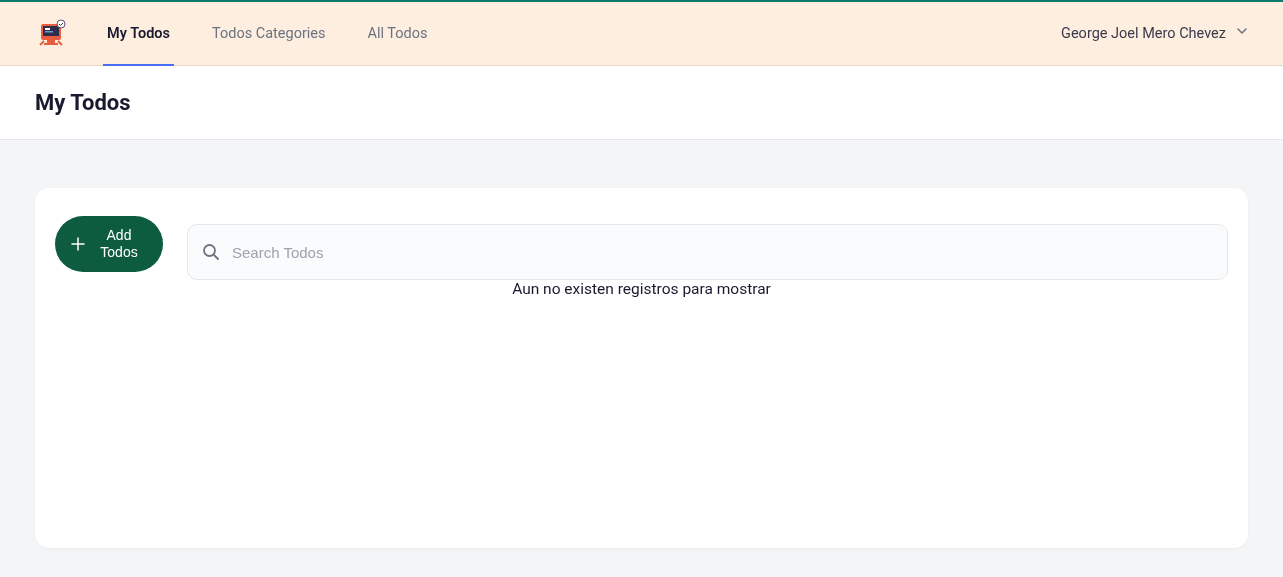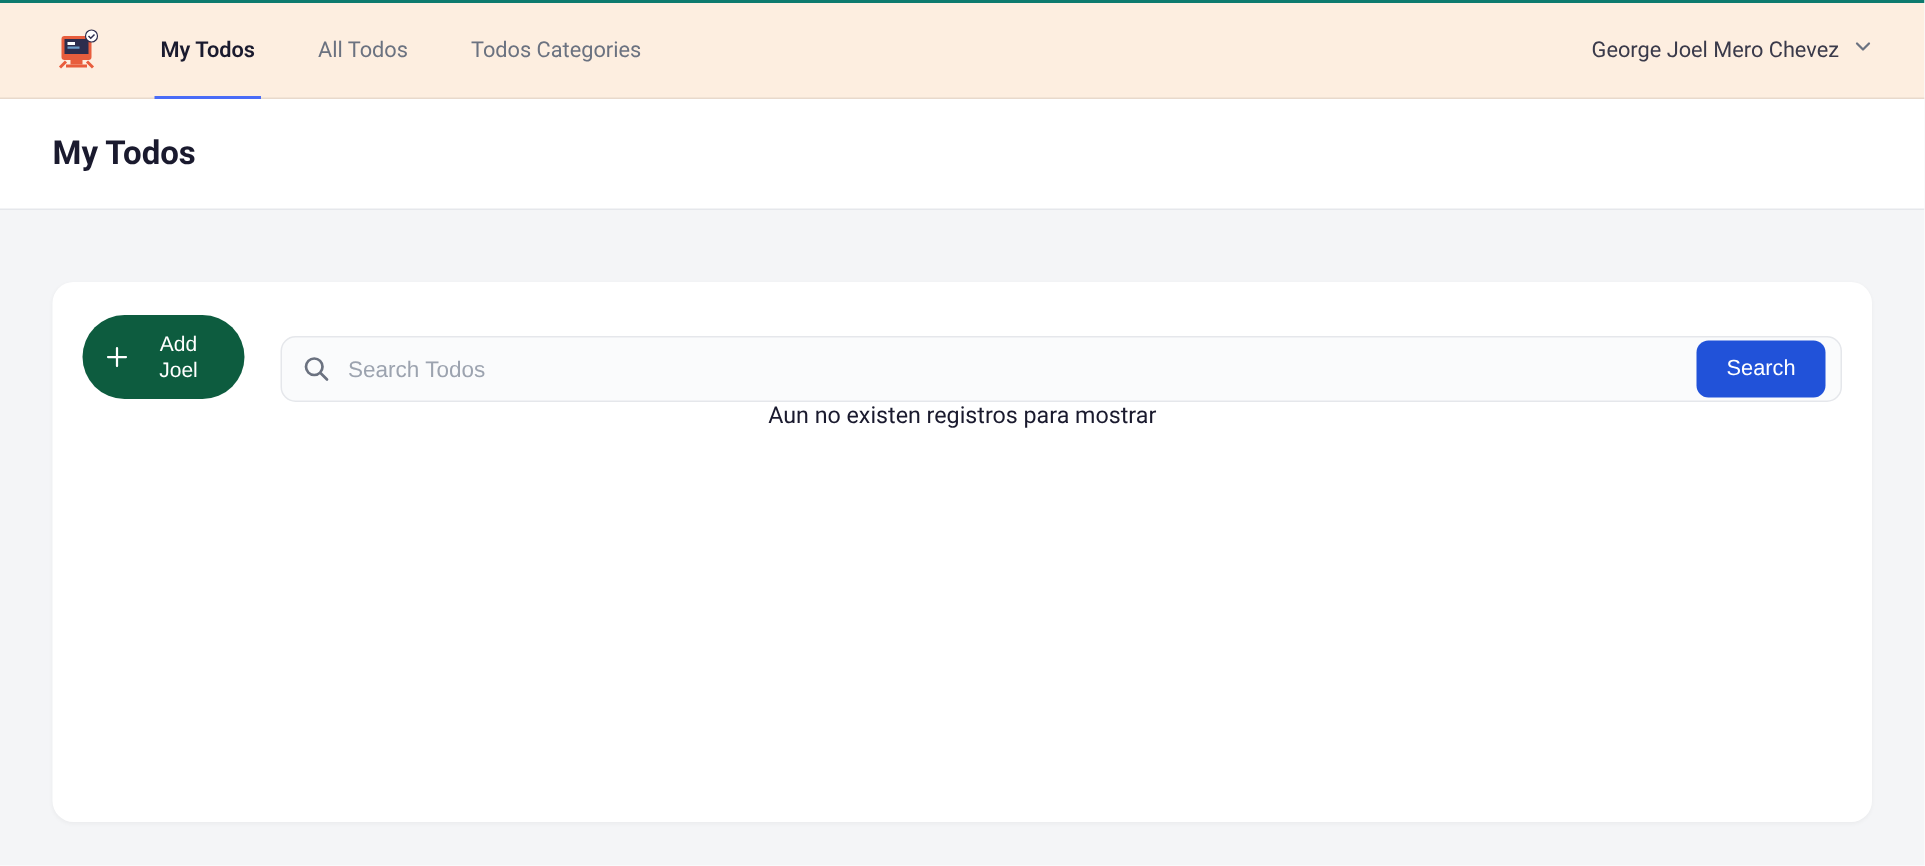--- a/index.html
+++ b/index.html
@@ -128,21 +128,21 @@
       text-align: center;
       line-height: 1.25;
     }
     .search-wrapper {
       flex: 1;
       display: flex;
       align-items: center;
       border: 1px solid #e5e7eb;
       border-radius: 10px;
       padding: 0 10px 0 14px;
-      height: 44px;
+      height: 56px;
       background: #fafbfc;
       margin-top: 16px;
     }
     .search-icon {
       width: 18px;
       height: 18px;
       margin-right: 12px;
       display: flex;
       align-items: center;
       justify-content: center;
@@ -193,24 +193,24 @@
       <path d="M24 6 L25.5 7.5 L28 5" stroke="#2d2d4d" stroke-width="1" fill="none"></path>
       <path d="M5 27 L9 23" stroke="#e85d3d" stroke-width="2"></path>
       <path d="M27 27 L23 23" stroke="#e85d3d" stroke-width="2"></path>
     </svg>
   </div>
   <div class="nav-tabs">
     <div class="nav-tab active">
       <span>My Todos</span>
     </div>
     <div class="nav-tab">
+      <span>Todos Categories</span>
+    </div>
+    <div class="nav-tab">
       <span>All Todos</span>
-    </div>
-    <div class="nav-tab">
-      <span>Todos Categories</span>
     </div>
   </div>
   <div class="user-menu">
     <span>George Joel Mero Chevez</span>
     <span class="chevron-down">
       <svg width="12" height="12" viewBox="0 0 12 12">
         <path d="M2 4 L6 8 L10 4" stroke="#6b7280" stroke-width="1.5" fill="none" stroke-linecap="round" stroke-linejoin="round"></path>
       </svg>
     </span>
   </div>
@@ -222,28 +222,27 @@
 
 <div class="content-area">
   <div class="card">
     <div class="card-toolbar">
       <button class="add-btn">
         <span class="plus-icon">
           <svg width="14" height="14" viewBox="0 0 14 14">
             <path d="M7 1 L7 13 M1 7 L13 7" stroke="#ffffff" stroke-width="1.5" stroke-linecap="round"></path>
           </svg>
         </span>
-        <span class="add-btn-text">Add Joel</span>
+        <span class="add-btn-text">Add Todos</span>
       </button>
       <div class="search-wrapper">
         <span class="search-icon">
           <svg width="18" height="18" viewBox="0 0 18 18">
             <circle cx="7.5" cy="7.5" r="5.5" stroke="#6b7280" stroke-width="1.8" fill="none"></circle>
             <path d="M12 12 L16 16" stroke="#6b7280" stroke-width="1.8" stroke-linecap="round"></path>
           </svg>
         </span>
         <input type="text" class="search-input" placeholder="Search Todos" style="">
-        <button class="search-btn">Search</button>
       </div>
     </div>
     <div class="empty-state">Aun no existen registros para mostrar</div>
   </div>
 </div>
 
 </body></html>

